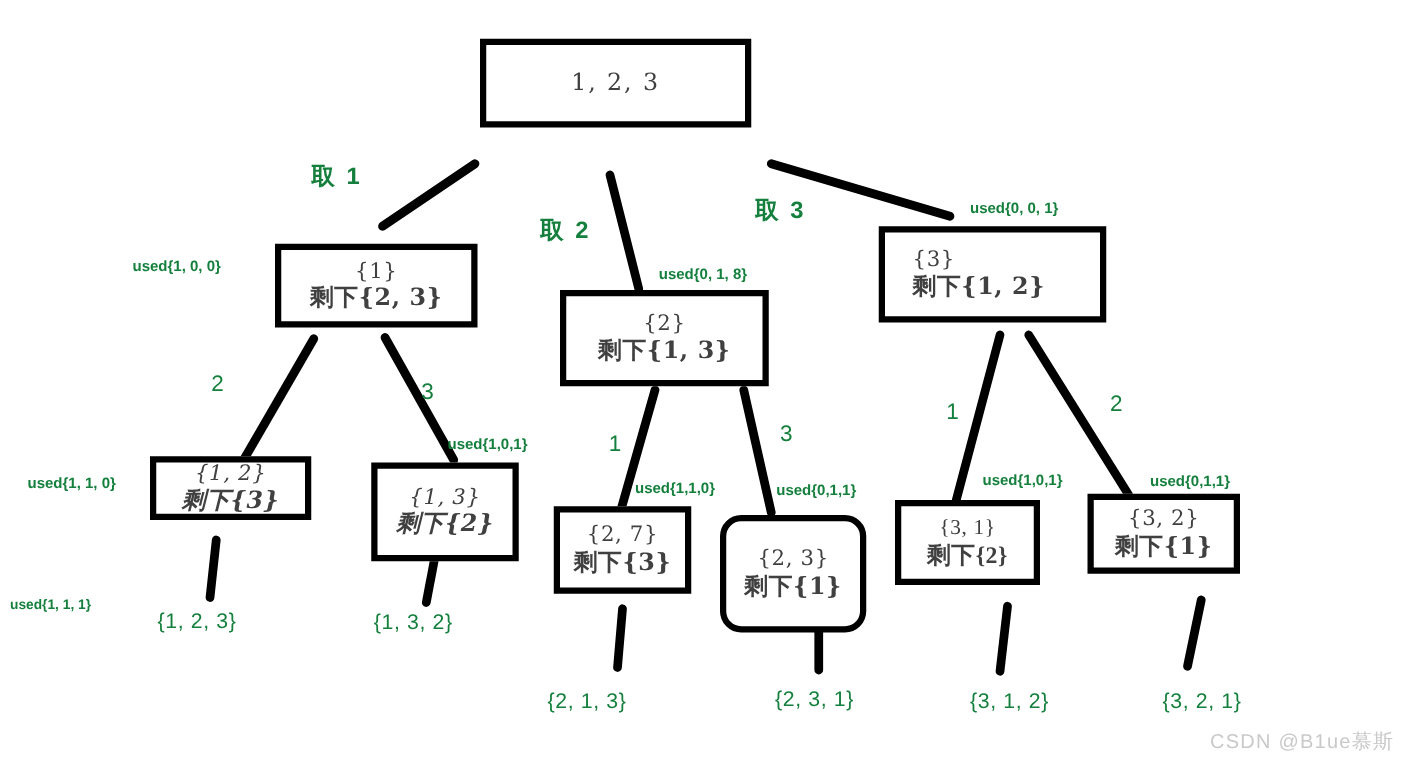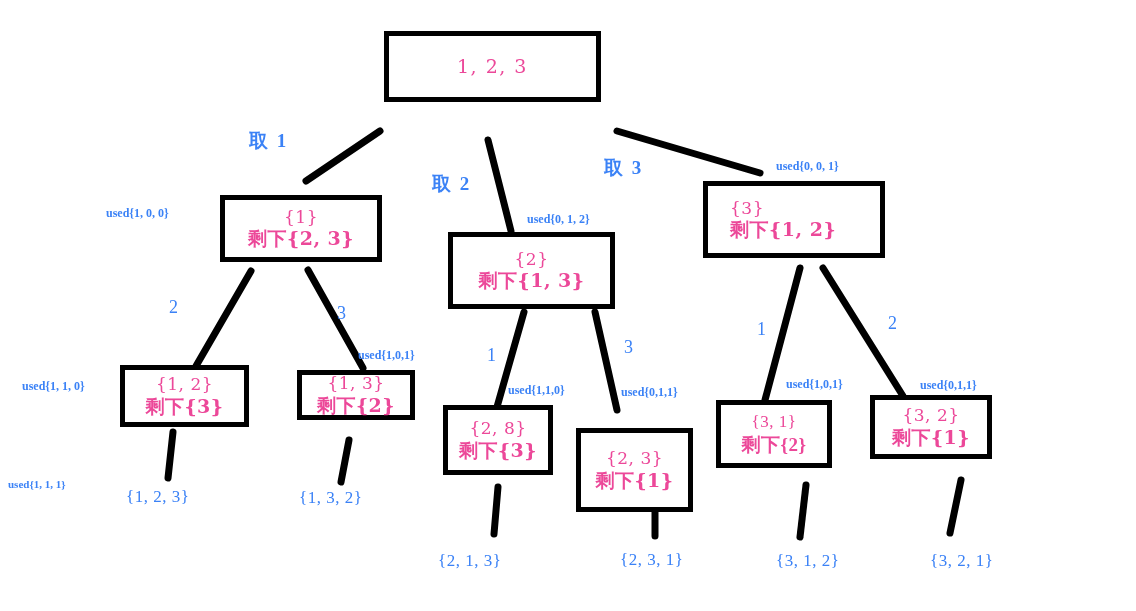--- a/index.html
+++ b/index.html
@@ -14,32 +14,32 @@
   .node{
     position:absolute;
     border:5px solid #000;
     background:#fff;
     box-sizing:border-box;
     display:flex;
     flex-direction:column;
     align-items:center;
     justify-content:center;
     font-family:"DejaVu Serif", serif;
-    color:#ec4899;
+    color:#404040;
     line-height:1.22;
   }
   .node .l1{font-size:17px;letter-spacing:0.5px;}
   .node .l2{font-size:19px;letter-spacing:0.5px;font-weight:600;}
   .node.single .l1{font-size:19px;letter-spacing:1.5px;}
 
   .lbl{
     position:absolute;
-    color:#3b82f6;
+    color:#15803d;
     white-space:nowrap;
-    font-family:Liberation Serif, serif;
+    font-family:Liberation Sans, sans-serif;
   }
   .used{font-size:12px;font-weight:700;letter-spacing:0px;}
   .pick{font-size:19px;font-weight:600;letter-spacing:2px;}
   .num{font-size:18px;}
   .leaf{font-size:17px;letter-spacing:0.5px;}
 
   .wm{
     position:absolute;
     color:#c9c9c9;
     font-size:16px;
@@ -88,51 +88,51 @@
   </div>
   <div class="node" style="left:448px;top:232px;width:167px;height:77px;">
     <div class="l1">{2}</div>
     <div class="l2">剩下{1, 3}</div>
   </div>
   <div class="node" style="left:703px;top:181px;width:182px;height:77px;align-items:flex-start;padding-left:22px;">
     <div class="l1">{3}</div>
     <div class="l2">剩下{1, 2}</div>
   </div>
 
-  <div class="node" style="left:120px;top:365px;width:129px;height:62px;">
+  <div class="node" style="left:120px;top:365px;width:129px;height:51px;font-style:italic;">
     <div class="l1">{1, 2}</div>
     <div class="l2">剩下{3}</div>
   </div>
-  <div class="node" style="left:297px;top:370px;width:118px;height:50px;">
+  <div class="node" style="left:297px;top:370px;width:118px;height:79px;font-style:italic;">
     <div class="l1">{1, 3}</div>
     <div class="l2">剩下{2}</div>
   </div>
   <div class="node" style="left:443px;top:405px;width:110px;height:70px;">
-    <div class="l1">{2, 8}</div>
+    <div class="l1">{2, 7}</div>
     <div class="l2">剩下{3}</div>
   </div>
-  <div class="node" style="left:576px;top:428px;width:117px;height:84px;">
+  <div class="node" style="left:576px;top:412px;width:117px;height:94px;border-radius:17px;">
     <div class="l1">{2, 3}</div>
     <div class="l2">剩下{1}</div>
   </div>
   <div class="node" style="left:716px;top:400px;width:116px;height:68px;font-family:Liberation Serif, serif;">
     <div class="l1">{3, 1}</div>
     <div class="l2">剩下{2}</div>
   </div>
   <div class="node" style="left:870px;top:395px;width:122px;height:64px;">
     <div class="l1">{3, 2}</div>
     <div class="l2">剩下{1}</div>
   </div>
 
   <div class="lbl pick" style="left:249px;top:128px;">取 1</div>
   <div class="lbl pick" style="left:432px;top:171px;">取 2</div>
   <div class="lbl pick" style="left:604px;top:155px;">取 3</div>
 
   <div class="lbl used" style="left:106px;top:206px;">used{1, 0, 0}</div>
-  <div class="lbl used" style="left:527px;top:212px;">used{0, 1, 2}</div>
+  <div class="lbl used" style="left:527px;top:212px;">used{0, 1, 8}</div>
   <div class="lbl used" style="left:776px;top:159px;">used{0, 0, 1}</div>
 
   <div class="lbl num" style="left:169px;top:297px;">2</div>
   <div class="lbl num" style="left:337px;top:303px;">3</div>
   <div class="lbl num" style="left:487px;top:345px;">1</div>
   <div class="lbl num" style="left:624px;top:337px;">3</div>
   <div class="lbl num" style="left:757px;top:319px;">1</div>
   <div class="lbl num" style="left:888px;top:313px;">2</div>
 
   <div class="lbl used" style="left:22px;top:379px;">used{1, 1, 0}</div>
@@ -144,14 +144,15 @@
 
   <div class="lbl used" style="left:8px;top:478px;font-size:11px;">used{1, 1, 1}</div>
 
   <div class="lbl leaf" style="left:126px;top:487px;">{1, 2, 3}</div>
   <div class="lbl leaf" style="left:299px;top:488px;">{1, 3, 2}</div>
   <div class="lbl leaf" style="left:438px;top:551px;">{2, 1, 3}</div>
   <div class="lbl leaf" style="left:620px;top:550px;">{2, 3, 1}</div>
   <div class="lbl leaf" style="left:776px;top:551px;">{3, 1, 2}</div>
   <div class="lbl leaf" style="left:930px;top:551px;">{3, 2, 1}</div>
 
+  <div class="wm" style="left:968px;top:583px;">CSDN @B1ue慕斯</div>
 
 </div>
 
 </body></html>

